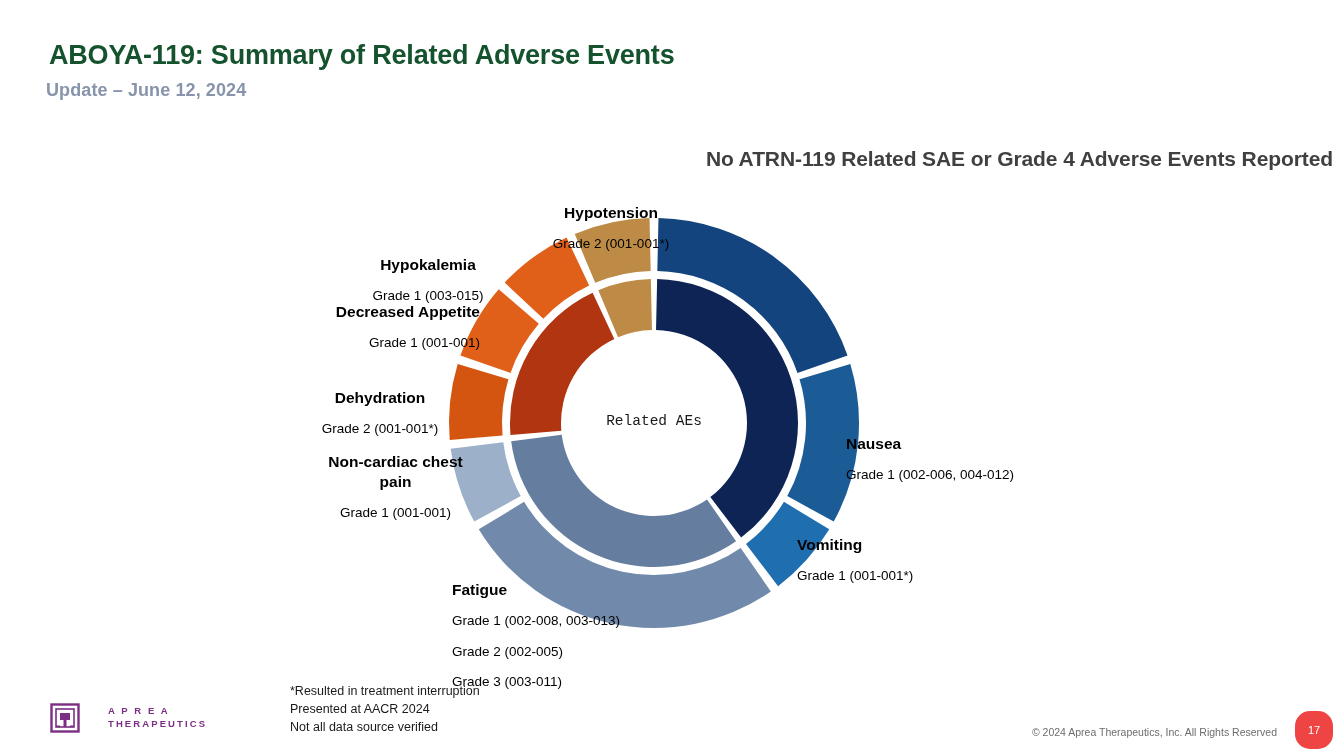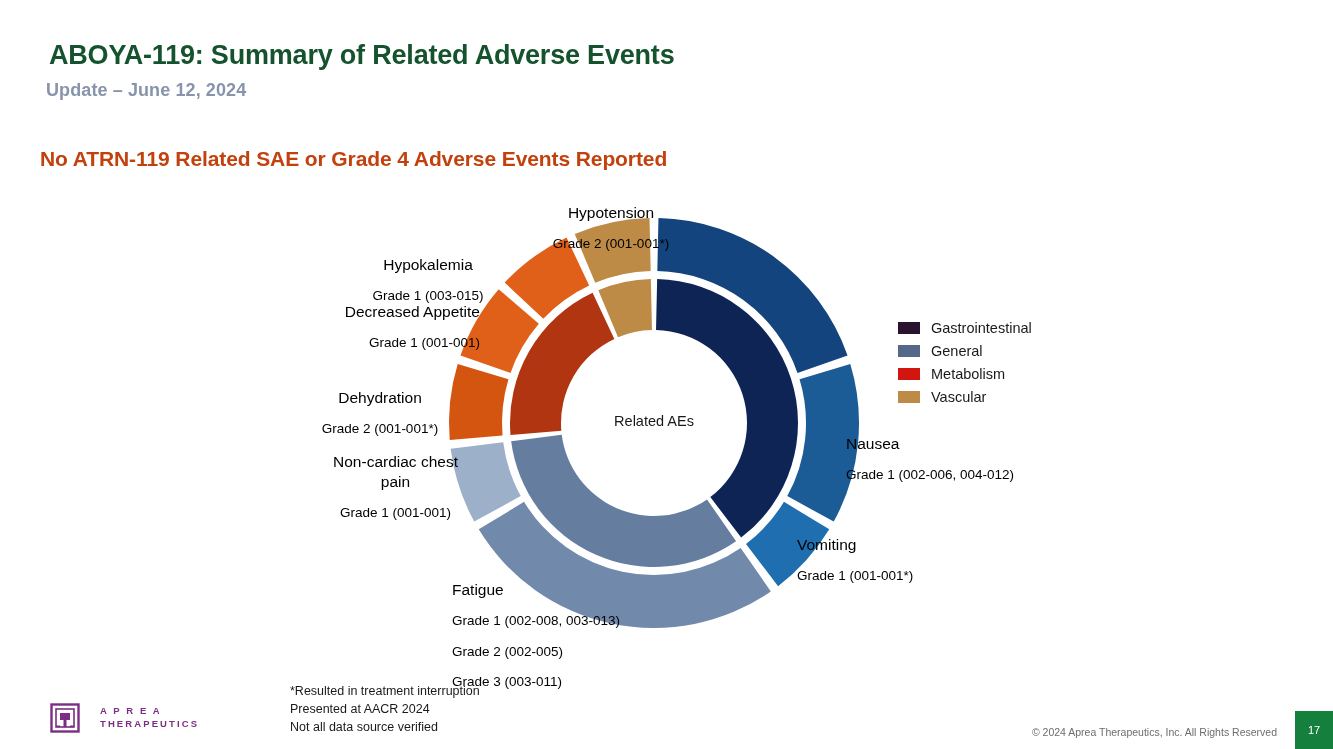--- a/index.html
+++ b/index.html
@@ -20,39 +20,38 @@
     font-size:27px;font-weight:bold;color:#14532d;
     letter-spacing:-0.2px;white-space:nowrap;margin-top:12px;
   }
   .subtitle{
     position:absolute;left:46px;top:80px;
     font-size:18px;font-weight:bold;color:#8794ab;
     letter-spacing:0.1px;white-space:nowrap;
   }
   .headline{
     position:absolute;left:0;right:0;top:147px;
-    text-align:left;
-    font-size:21px;font-weight:bold;color:#c2410c;
+    text-align:right;
+    font-size:21px;font-weight:bold;color:#404040;
     letter-spacing:-0.1px;
-    padding-left:40px;
   }
 
   
   .chart-wrap{
     position:absolute;left:443px;top:212px;width:422px;height:422px;
   }
   .chart-wrap svg{display:block;width:422px;height:422px;}
   .center-label{
     position:absolute;left:0;right:0;top:201px;text-align:center;
-    font-size:14.5px;color:#1a1a1a;
+    font-size:14.5px;color:#1a1a1a;font-family:Liberation Mono, monospace;
   }
 
   
   .callout{position:absolute;font-size:13.5px;line-height:1.36;color:#000;}
-  .callout .nm{font-weight:normal;font-size:15.5px;line-height:1.3;display:block;}
+  .callout .nm{font-weight:bold;font-size:15.5px;line-height:1.3;display:block;}
   .callout .gl{display:block;white-space:nowrap;margin-top:12px;}
   .callout.right{text-align:left;}
   .callout.center{text-align:center;}
   .callout.wrapped .gl{white-space:normal;}
 
   #lbl-hypotension{left:516px;top:203px;width:190px;}
   #lbl-hypokalemia{left:330px;top:255px;width:196px;}
   #lbl-decreased-appetite{left:318px;top:302px;width:162px;}
   #lbl-dehydration{left:300px;top:388px;width:160px;}
   #lbl-noncardiac{left:318px;top:452px;width:155px;}
@@ -70,30 +69,30 @@
   
   .footnotes{
     position:absolute;left:290px;top:683px;
     font-size:12.5px;line-height:1.42;color:#1a1a1a;
   }
   .footnotes div{white-space:nowrap;}
 
   
   .logo{position:absolute;left:50px;top:703px;display:flex;align-items:center;}
   .logo-mark{width:30px;height:30px;flex:0 0 auto;}
-  .logo-text{margin-left:20px;font-size:9.5px;font-weight:bold;color:#7b2e84;
+  .logo-text{margin-left:28px;font-size:9.5px;font-weight:bold;color:#7b2e84;
              letter-spacing:2.1px;line-height:1.32;}
   .copyright{
     position:absolute;right:56px;top:726px;
     font-size:10.5px;color:#6d6d6d;white-space:nowrap;
   }
   .pagebox{
     position:absolute;right:0;top:711px;width:38px;height:38px;
-    background:#15803d;color:#ffffff;
-    font-size:11px;display:flex;align-items:center;justify-content:center;
+    background:#ef4444;color:#ffffff;
+    font-size:11px;display:flex;align-items:center;justify-content:center;border-radius:15px;
   }
 </style>
 </head>
 <body>
 
 <div class="slide">
 
   <div class="title">ABOYA-119: Summary of Related Adverse Events</div>
   <div class="subtitle">Update – June 12, 2024</div>
   <div class="headline">No ATRN-119 Related SAE or Grade 4 Adverse Events Reported</div>
@@ -157,38 +156,20 @@
   <div class="callout right" id="lbl-nausea">
     <span class="nm">Nausea</span>
     <span class="gl">Grade 1 (002-006, 004-012)</span>
   </div>
 
   <div class="callout right" id="lbl-vomiting">
     <span class="nm">Vomiting</span>
     <span class="gl">Grade 1 (001-001*)</span>
   </div>
 
-  <div class="legend" id="legend">
-      <div class="legend-row">
-        <span class="legend-swatch" style="background: rgb(43, 18, 48);"></span>
-        <span class="legend-text">Gastrointestinal</span>
-      </div>
-      <div class="legend-row">
-        <span class="legend-swatch" style="background: rgb(85, 104, 138);"></span>
-        <span class="legend-text">General</span>
-      </div>
-      <div class="legend-row">
-        <span class="legend-swatch" style="background: rgb(211, 21, 16);"></span>
-        <span class="legend-text">Metabolism</span>
-      </div>
-      <div class="legend-row">
-        <span class="legend-swatch" style="background: rgb(189, 139, 69);"></span>
-        <span class="legend-text">Vascular</span>
-      </div>
-    </div>
 
   <div class="footnotes" id="footnotes">
       <div>*Resulted in treatment interruption</div>
       <div>Presented at AACR 2024</div>
       <div>Not all data source verified</div>
     </div>
 
   <div class="logo">
     <svg class="logo-mark" viewBox="0 0 30 30">
       <rect x="1.5" y="1.5" width="27" height="27" fill="none" stroke="#7b2e84" stroke-width="2.4"></rect>

